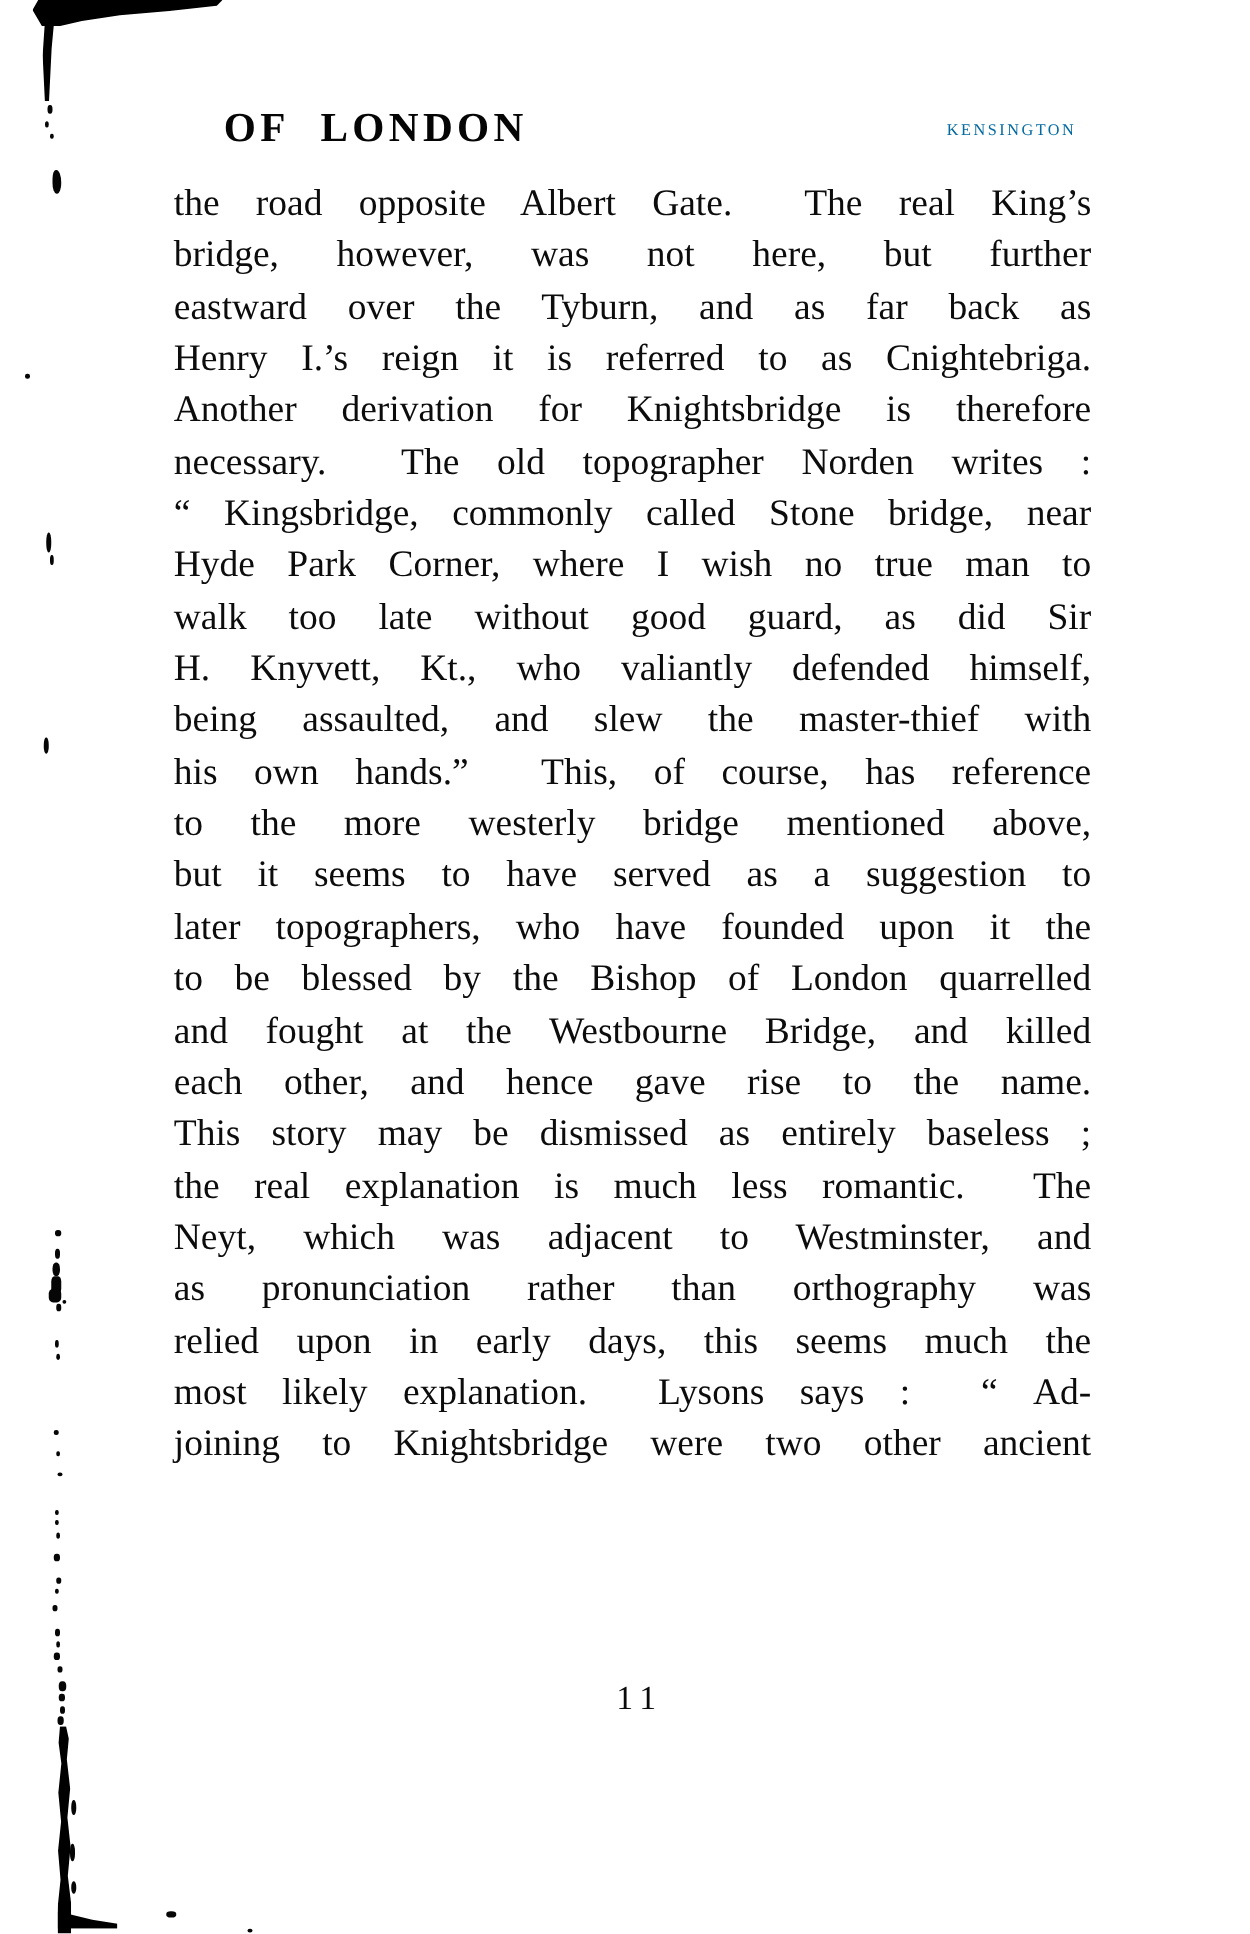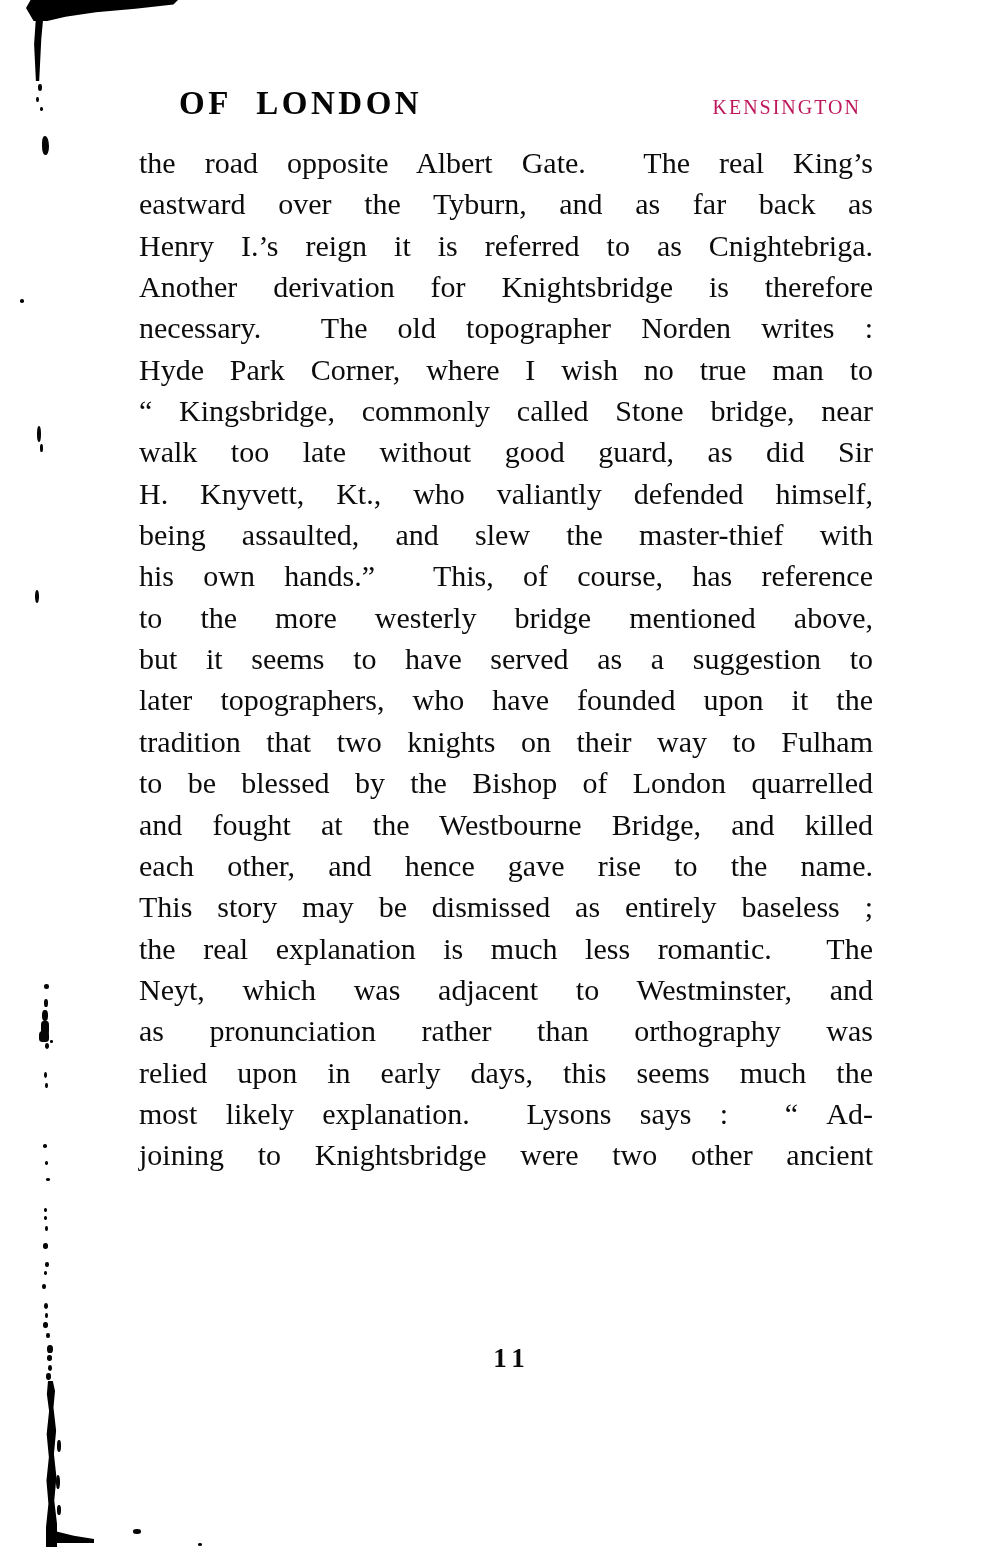--- a/index.html
+++ b/index.html
@@ -23,24 +23,24 @@
     font-weight: bold;
     letter-spacing: 3.5px;
     word-spacing: 14px;
     white-space: nowrap;
     color: #050505;
   }
   .running-head-right {
     position: absolute;
     right: 151px;
     top: 96px;
-    font-size: 20px;
+    font-size: 13px;
     letter-spacing: 2px;
     white-space: nowrap;
-    color: #be185d;
+    color: #0369a1;
   }
 
   
   .body-text {
     position: absolute;
     left: 127px;
     top: 142px;
     width: 734px;
   }
   .line {
@@ -57,21 +57,20 @@
   
   .page-number {
     position: absolute;
     left: 460px;
     top: 1343px;
     width: 80px;
     text-align: center;
     font-size: 27px;
     letter-spacing: 6px;
     color: #0a0a0a;
-    font-weight: bold;
   }
 
   
   .art { position: absolute; background: #000; }
   .wedge-top {
     left: 14px; top: 0; width: 152px; height: 21px;
     clip-path: polygon(3% 0, 100% 0, 97% 22%, 72% 42%, 46% 58%, 26% 80%, 14% 100%, 5% 100%, 0 38%);
   }
   .wedge-tail {
     left: 20px; top: 13px; width: 15px; height: 68px;
@@ -140,34 +139,34 @@
   <div class="speck" style="left:44px;top:1475px;width:4px;height:14px;"></div>
   <div class="speck" style="left:45px;top:1505px;width:4px;height:10px;"></div>
   <div class="speck" style="left:121px;top:1529px;width:8px;height:5px;"></div>
   <div class="speck" style="left:186px;top:1543px;width:4px;height:3px;"></div>
 
   <div class="running-head-left">OF LONDON</div>
   <div class="running-head-right">KENSINGTON</div>
 
   <div class="body-text">
     <div class="line">the road opposite Albert Gate.&nbsp; The real King’s</div>
+    <div class="line">bridge, however, was not here, but further</div>
     <div class="line">eastward over the Tyburn, and as far back as</div>
     <div class="line">Henry I.’s reign it is referred to as Cnightebriga.</div>
     <div class="line">Another derivation for Knightsbridge is therefore</div>
     <div class="line">necessary.&nbsp; The old topographer Norden writes&nbsp;:</div>
+    <div class="line">“&nbsp;Kingsbridge, commonly called Stone bridge, near</div>
     <div class="line">Hyde Park Corner, where I wish no true man to</div>
-    <div class="line">“&nbsp;Kingsbridge, commonly called Stone bridge, near</div>
     <div class="line">walk too late without good guard, as did Sir</div>
     <div class="line">H. Knyvett, Kt., who valiantly defended himself,</div>
     <div class="line">being assaulted, and slew the master-thief with</div>
     <div class="line">his own hands.”&nbsp; This, of course, has reference</div>
     <div class="line">to the more westerly bridge mentioned above,</div>
     <div class="line">but it seems to have served as a suggestion to</div>
     <div class="line">later topographers, who have founded upon it the</div>
-    <div class="line">tradition that two knights on their way to Fulham</div>
     <div class="line">to be blessed by the Bishop of London quarrelled</div>
     <div class="line">and fought at the Westbourne Bridge, and killed</div>
     <div class="line">each other, and hence gave rise to the name.</div>
     <div class="line">This story may be dismissed as entirely baseless&nbsp;;</div>
     <div class="line">the real explanation is much less romantic.&nbsp; The</div>
     <div class="line">Neyt, which was adjacent to Westminster, and</div>
     <div class="line">as pronunciation rather than orthography was</div>
     <div class="line">relied upon in early days, this seems much the</div>
     <div class="line">most likely explanation.&nbsp; Lysons says&nbsp;:&nbsp; “&nbsp;Ad-</div>
     <div class="line">joining to Knightsbridge were two other ancient</div>

